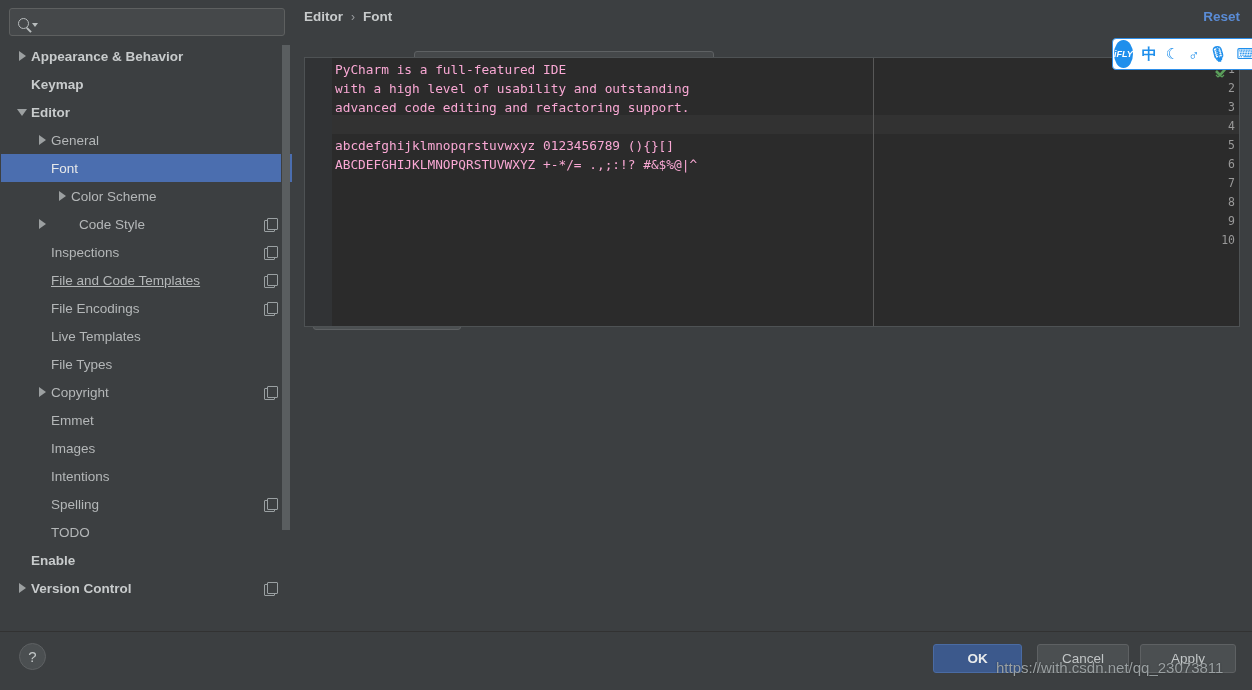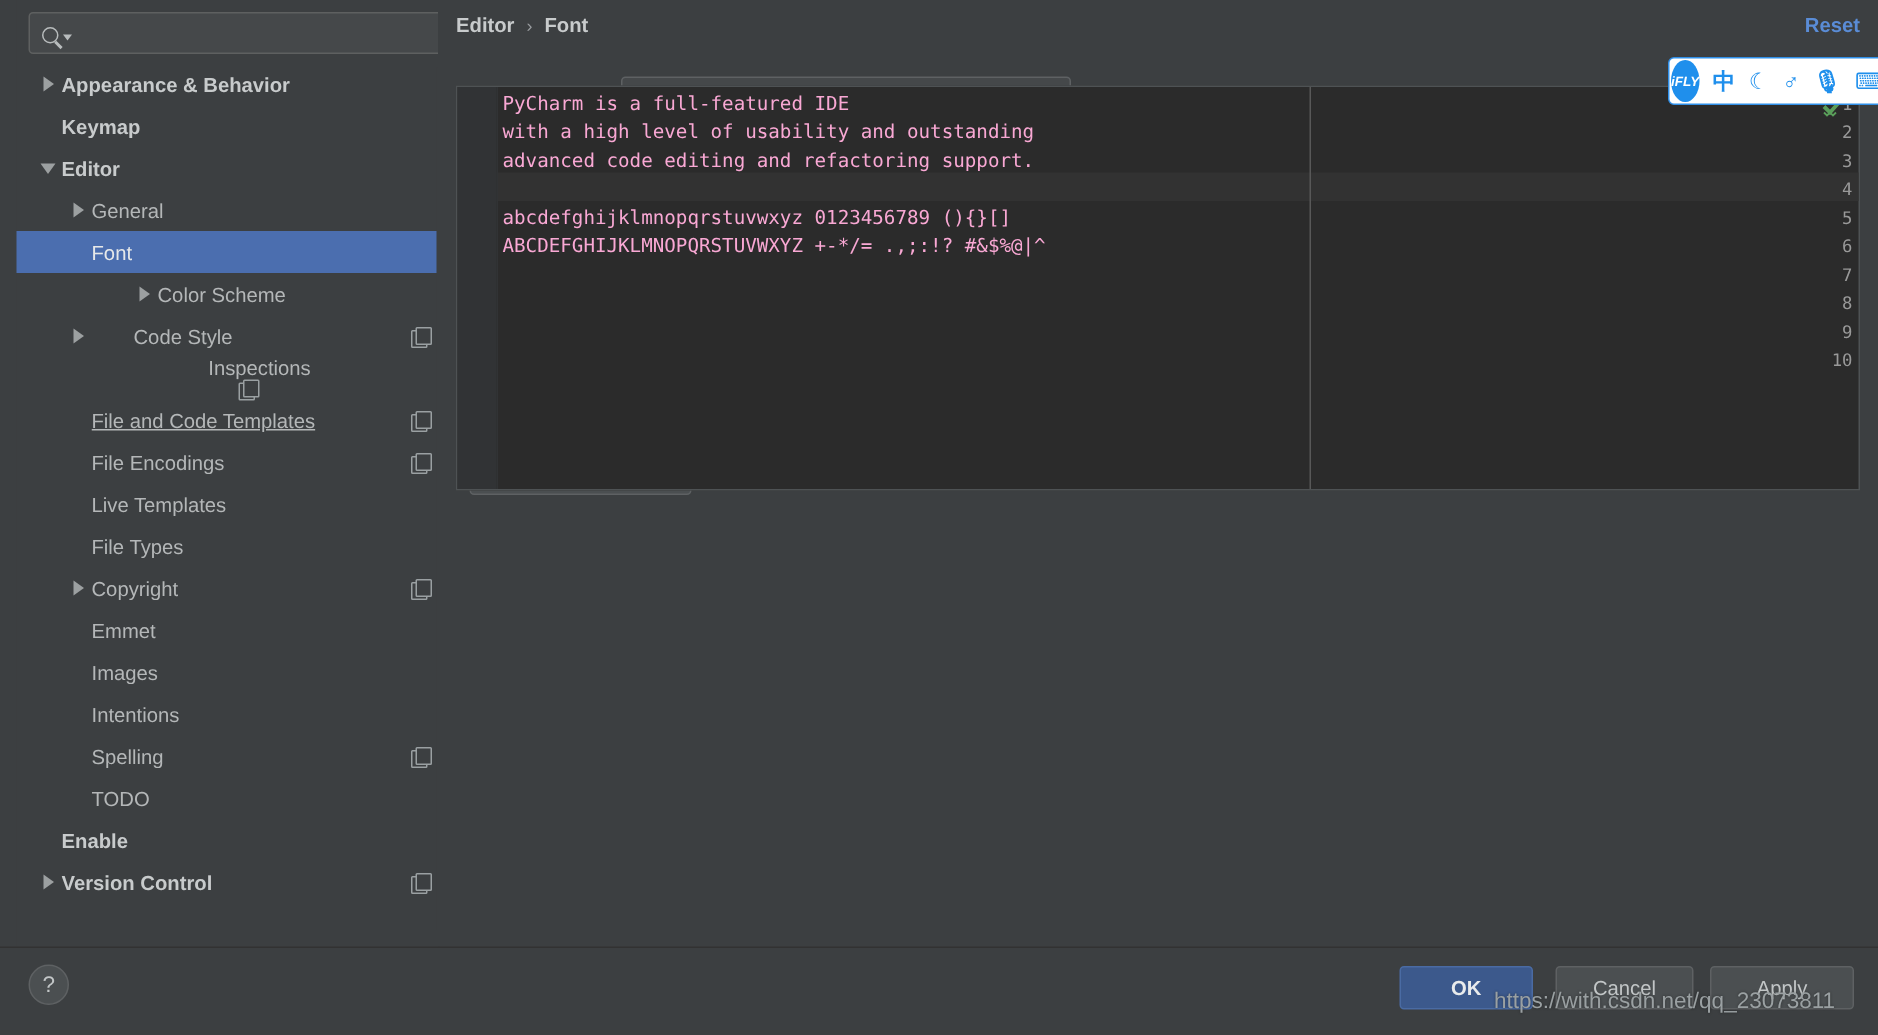--- a/index.html
+++ b/index.html
@@ -6,21 +6,21 @@
   html, body {
     width: 1252px; height: 690px;
     background: #3c3f41;
     font-family: "Liberation Sans", "DejaVu Sans", sans-serif;
     overflow: hidden;
   }
   #app { position: relative; width: 1252px; height: 690px; background: #3c3f41; }
 
   
   #sidebar {
-    position: absolute; left: 11px; top: 0; width: 292px; height: 631px;
+    position: absolute; left: 1px; top: 0; width: 292px; height: 631px;
     background: #3c3f41;
   }
   #search-wrap {
     position: absolute; left: 8px; top: 8px; width: 276px; height: 28px;
     background: #45484a; border: 1px solid #5e6060; border-radius: 3px;
   }
   #search-icon-box {
     position: absolute; left: 8px; top: 5px; width: 24px; height: 18px;
     display: flex; align-items: center;
   }
@@ -222,34 +222,34 @@
         <div class="tree-row" style="padding-left: 32px;">
           <div class="arrow-slot">
             <div class="arrow"></div>
           </div>
           <span class="tree-label">General</span>
         </div>
         <div class="tree-row selected" style="padding-left: 32px;">
           <div class="arrow-slot"></div>
           <span class="tree-label">Font</span>
         </div>
-        <div class="tree-row" style="padding-left: 52px; margin-left: 24px;">
+        <div class="tree-row" style="padding-left: 52px;">
           <div class="arrow-slot">
             <div class="arrow"></div>
           </div>
           <span class="tree-label">Color Scheme</span>
         </div>
         <div class="tree-row" style="padding-left: 32px; gap: 28px;">
           <div class="arrow-slot">
             <div class="arrow"></div>
           </div>
           <span class="tree-label">Code Style</span>
           <span class="copy-ic"></span>
         </div>
-        <div class="tree-row" style="padding-left: 32px; flex-direction: column;">
+        <div class="tree-row" style="padding-left: 32px;">
           <div class="arrow-slot"></div>
           <span class="tree-label">Inspections</span>
           <span class="copy-ic"></span>
         </div>
         <div class="tree-row" style="padding-left: 32px; text-decoration: underline;">
           <div class="arrow-slot"></div>
           <span class="tree-label">File and Code Templates</span>
           <span class="copy-ic"></span>
         </div>
         <div class="tree-row" style="padding-left: 32px;">

